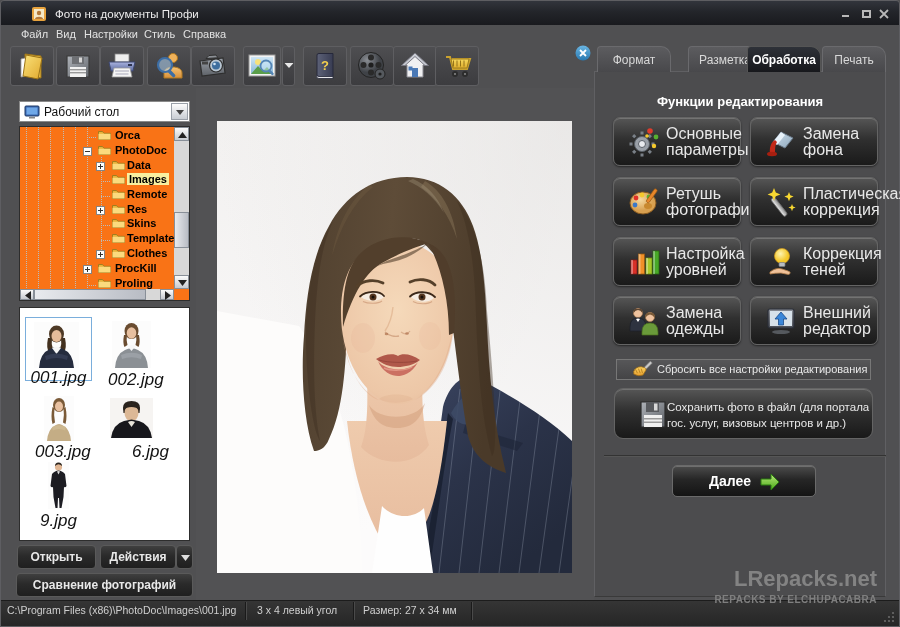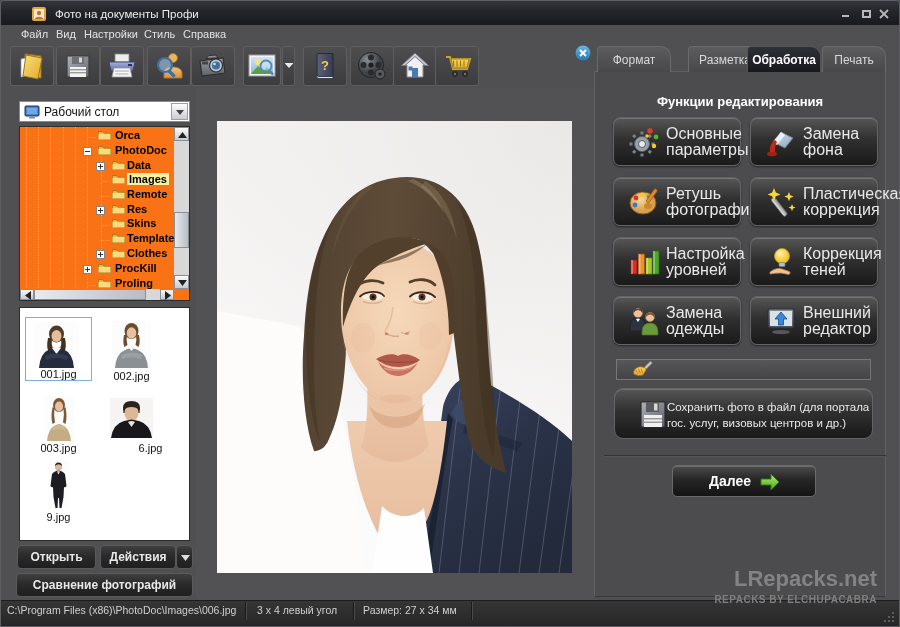--- a/index.html
+++ b/index.html
@@ -39,21 +39,21 @@
   background:repeating-linear-gradient(#bbb 0 1px, transparent 1px 2px); }
 .hdot { position:absolute; height:1px;
   background:repeating-linear-gradient(90deg,#bbb 0 1px, transparent 1px 2px); }
 .ebox { position:absolute; width:9px; height:9px; background:#fff; border:1px solid #848484; }
 .ebox i { position:absolute; left:1px; top:3px; width:5px; height:1px; background:#333; }
 .ebox b { position:absolute; left:3px; top:1px; width:1px; height:5px; background:#333; }
 .sbarV { position:absolute; right:0; top:0; width:15px; bottom:11px; background:#d8d8d8; }
 .sbarH { position:absolute; left:0; bottom:0; height:11px; right:15px; background:#d8d8d8; }
 .sbtn { position:absolute; background:linear-gradient(#fbfbfb,#c6cad0); border:1px solid #888f98; }
 .sthumb { position:absolute; background:linear-gradient(90deg,#e8eaee,#b8bcc4); border:1px solid #888f98; }
-.cap { position:absolute; font-size:11px; color:#111; text-align:center; }
+.cap { position:absolute; font-size:17px; color:#111; text-align:center;font-style:italic; }
 .lbtn { position:absolute; height:24px; border:1px solid #5a5a5a; border-radius:4px;
   background:linear-gradient(#3f3f3f 0%,#2a2a2a 45%,#1f1f1f 100%);
   color:#e8e8e8; font-size:12px; font-weight:bold; text-align:center; line-height:22px; }
 
 #photoarea { position:absolute; left:196px; top:88px; width:398px; height:512px; background:#525254; }
 #photo { position:absolute; left:217px; top:121px; width:355px; height:452px; background:#fdfdfd; }
 
 #rpanel { position:absolute; left:594px; top:71px; width:292px; height:526px;
   background:#4c4c4e; border:1px solid #606063; border-bottom-color:#3a3a3a; }
 .tab { position:absolute; top:46px; height:26px; color:#d8d8d8; font-size:12px;
@@ -688,20 +688,21 @@
       <path d="M14 8 L21 1 l2 2 -7 7 Z" fill="#c8c8c8" stroke="#888" stroke-width="0.7"></path>
       <path d="M3 12 q2-5 8-5 l4 1 q2 1 1 3 l-3 5 q-5 2-10-1 Z" fill="url(#brm)" stroke="#9a6a14" stroke-width="0.8"></path>
       <path d="M5 10 l2 4 M8 9 l2 5 M11 9 l1.5 5" stroke="#b8821e" stroke-width="1"></path>
       <defs>
         <linearGradient id="brm" x1="0" y1="0" x2="0" y2="1">
           <stop offset="0" stop-color="#f8d060"></stop>
           <stop offset="1" stop-color="#e8a030"></stop>
         </linearGradient>
       </defs>
     </svg>
+  <span style="position:absolute;left:40px;top:3px;">Сбросить все настройки редактирования</span>
 </div>
 <div id="savebtn">
   <svg style="position:absolute;left:25px;top:11px" width="26" height="28" viewBox="0 0 26 28">
       <path d="M1 2 h24 v25 H1 Z" fill="url(#flop2)" stroke="#2a2a2a" stroke-width="1.2"></path>
       <rect x="6" y="2" width="13" height="10" fill="#585a5e"></rect>
       <rect x="14" y="3.5" width="3.5" height="7" fill="#d8d8d8"></rect>
       <rect x="4" y="15" width="18" height="12" fill="#f0f0f0"></rect>
       <rect x="4" y="18" width="18" height="1.5" fill="#9a9a9a"></rect>
       <rect x="4" y="21.5" width="18" height="1.5" fill="#9a9a9a"></rect>
       <defs>
@@ -720,21 +721,21 @@
       <path d="M2 7 h10 V2 l8 8 -8 8 v-5 H2 Z" fill="url(#garw)" stroke="#2a7a10" stroke-width="1"></path>
       <defs>
         <linearGradient id="garw" x1="0" y1="0" x2="0" y2="1">
           <stop offset="0" stop-color="#b8e87a"></stop>
           <stop offset="1" stop-color="#4aa818"></stop>
         </linearGradient>
       </defs>
     </svg>
 </div>
 <div id="statusbar">
-  <span style="left:6px">C:\Program Files (x86)\PhotoDoc\Images\006.jpg</span>
+  <span style="left:6px">C:\Program Files (x86)\PhotoDoc\Images\001.jpg</span>
   <div class="sep" style="left:244px"></div>
   <span style="left:256px">3 х 4 левый угол</span>
   <div class="sep" style="left:352px"></div>
   <span style="left:362px">Размер: 27 х 34 мм</span>
   <div class="sep" style="left:470px"></div>
   <svg style="position:absolute;right:3px;top:9px" width="14" height="14" viewBox="0 0 14 14">
       <g fill="#6a6a6a">
         <circle cx="11" cy="3" r="1.1"></circle>
         <circle cx="11" cy="7" r="1.1"></circle>
         <circle cx="11" cy="11" r="1.1"></circle>

